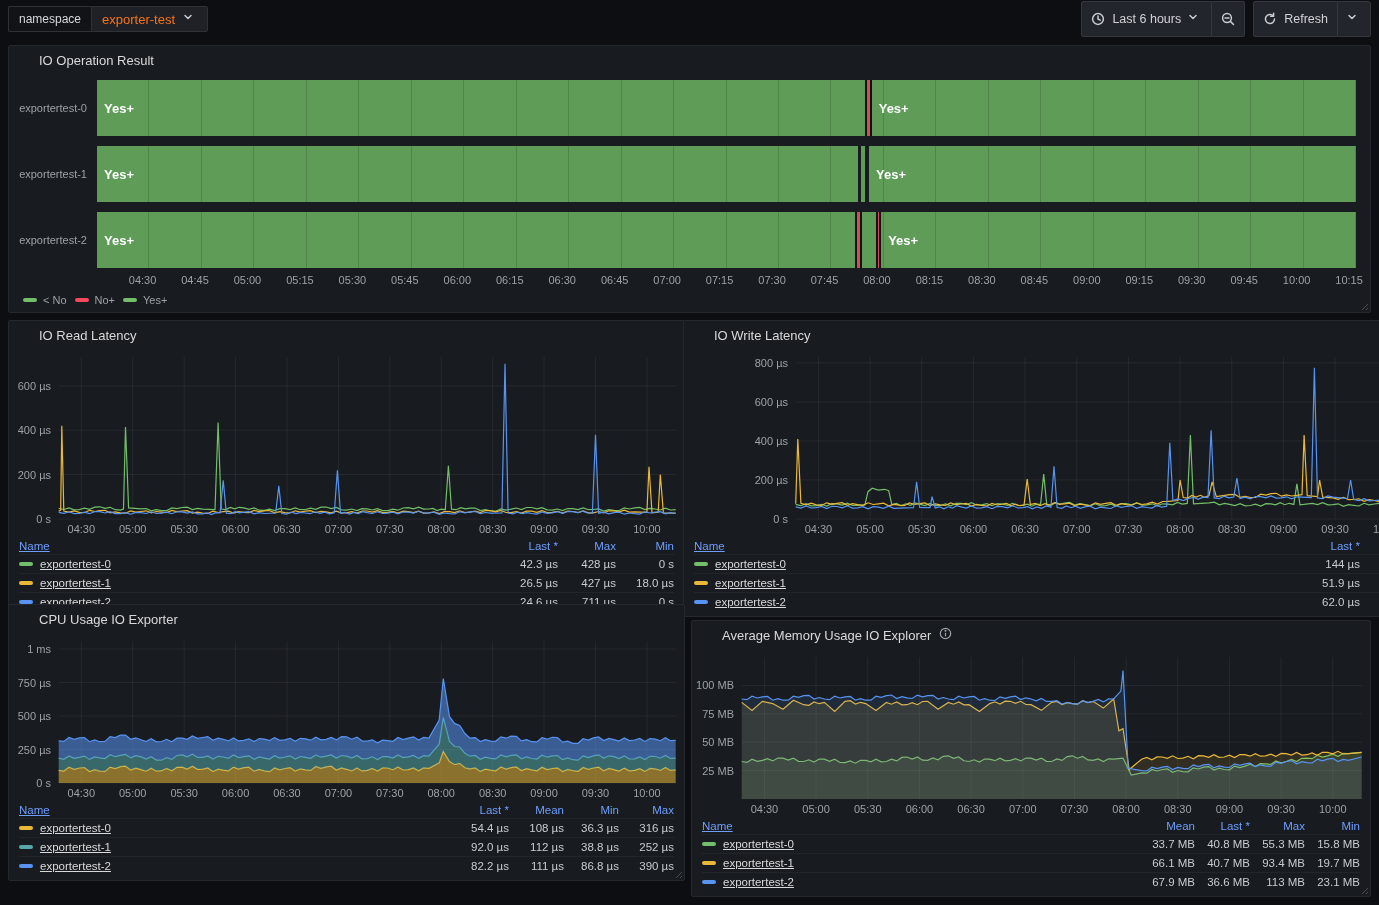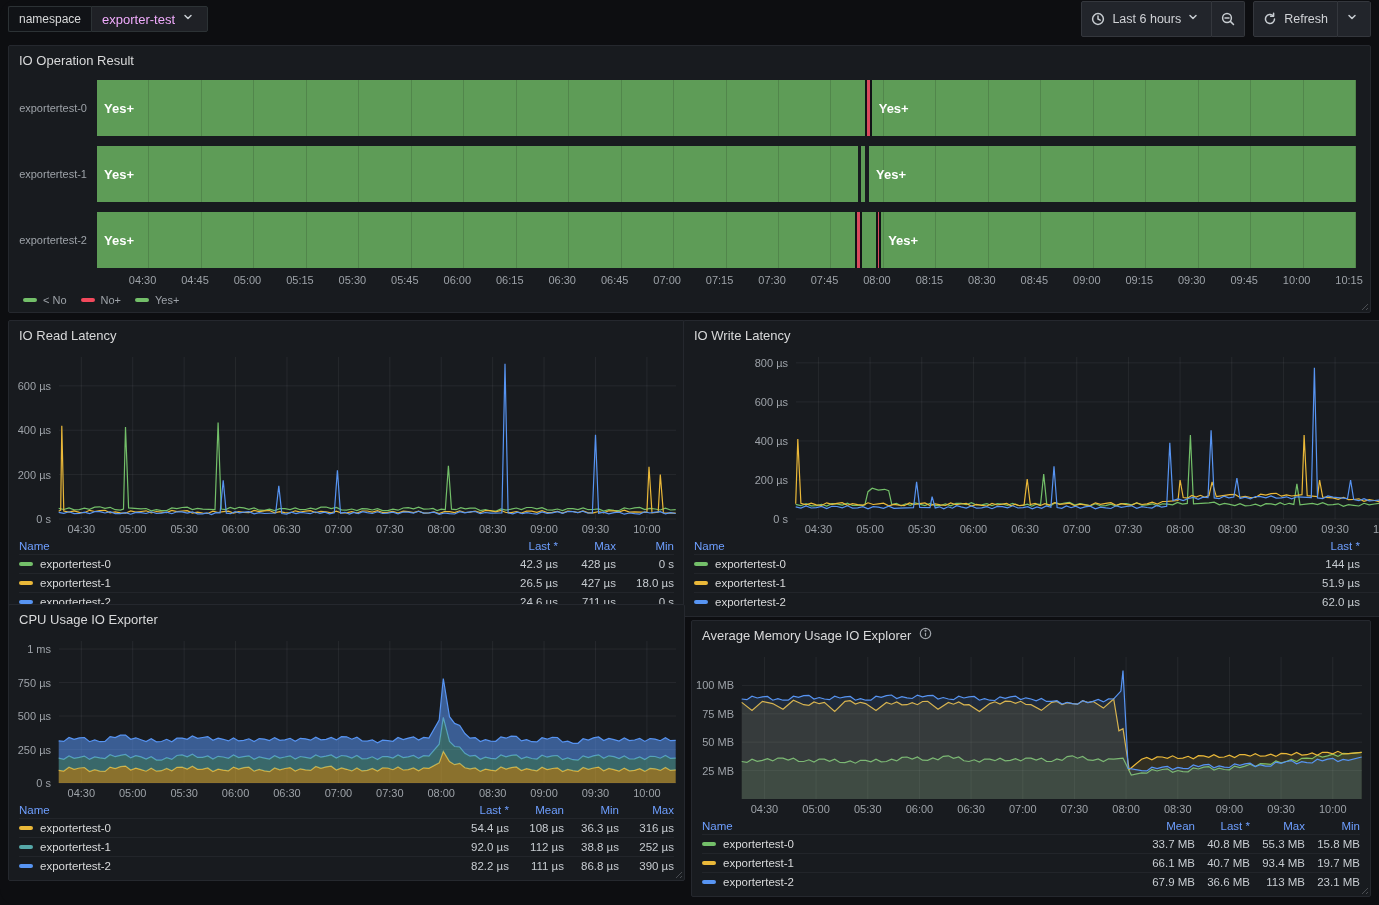--- a/index.html
+++ b/index.html
@@ -5,71 +5,71 @@
   * { margin:0; padding:0; box-sizing:border-box; }
   html,body { background:#0d0e11; }
   body { font-family:"Liberation Sans", sans-serif; color:#d8d9da; }
   .page { position:relative; width:1379px; height:905px; background:#0d0e11; overflow:hidden;border-radius:16px; }
 
   
   .topbar { position:absolute; left:8px; top:6px; right:8px; height:26px; display:flex; align-items:center; }
   .var-group { display:flex; align-items:stretch; height:26px; }
   .var-label { display:flex; align-items:center; padding:0 10px; font-size:12px; color:#d8d9da;
     background:#111317; border:1px solid #2c3235; border-right:none; border-radius:2px 0 0 2px; }
-  .var-value { display:flex; align-items:center; gap:8px; padding:8px 10px; font-size:13px; color:#f0abfc;
+  .var-value { display:flex; align-items:center; gap:8px; padding:8px 10px; font-size:13px; color:#f97316;
     background:#1f2126; border:1px solid #2c3235; border-radius:0 2px 2px 0; cursor:pointer; }
   .tb-right { margin-left:auto; display:flex; gap:8px; }
   .btn-group { display:flex; }
   .tb-btn { display:flex; align-items:center; gap:7px; height:36px; padding:0 9px; font-size:12.5px; font-weight:500;
     color:#d0d2d6; background:#22252b; border:1px solid #34373d; cursor:pointer; }
   .btn-group .tb-btn + .tb-btn { border-left:none; }
   .btn-group .tb-btn:first-child { border-radius:2px 0 0 2px; }
   .btn-group .tb-btn:last-child { border-radius:0 2px 2px 0; }
   .icon { display:inline-flex; width:14px; height:14px; }
   .icon svg { width:100%; height:100%; stroke:#c7ccd1; fill:none; stroke-width:1.5; stroke-linecap:round; stroke-linejoin:round; }
   .chev svg { width:10px; height:10px; }
 
   
   .panel { position:absolute; background:#181b1f; border:1px solid #25282e; border-radius:2px; display:flex; flex-direction:column; }
-  .panel-header { height:28px; display:flex; align-items:center; gap:8px; padding:0 10px; flex:none; }
+  .panel-header { height:28px; display:flex; align-items:center; gap:8px; padding:0 10px; flex:none;margin-left:20px; }
   .panel-title { font-size:13px; font-weight:500; color:#d8d9da; cursor:pointer; white-space:nowrap; }
   .info-ic svg { width:13px; height:13px; stroke:#9da2a8; fill:none; stroke-width:1.3; }
   .resize { position:absolute; right:2px; bottom:2px; width:9px; height:9px;
     background:repeating-linear-gradient(135deg, transparent 0 2px, #4a4d52 2px 3px);
     clip-path:polygon(100% 0, 100% 100%, 0 100%); cursor:nwse-resize; }
 
   
   .tl-rows { flex:1; display:flex; flex-direction:column; gap:10px; padding:6px 14px 2px 0; }
   .tl-row { flex:1; display:flex; }
   .tl-label { width:88px; flex:none; display:flex; align-items:center; justify-content:flex-end; padding-right:10px;
     font-size:11px; color:#9da2a8; }
   .tl-track { position:relative; flex:1; }
   .tl-track::after { content:""; position:absolute; inset:0; pointer-events:none;
     background:repeating-linear-gradient(90deg, transparent 0 calc(4.1667% - 1px), rgba(0,0,0,0.14) calc(4.1667% - 1px) 4.1667%); }
   .tl-seg { position:absolute; top:0; bottom:0; }
   .tl-seg.no { border-left:2px solid #111316; border-right:2px solid #111316; }
   .tl-seg-label { position:absolute; left:7px; top:50%; transform:translateY(-50%);
     font-size:13px; font-weight:700; color:#ffffff; }
   .tl-axis { position:relative; height:16px; margin:4px 14px 0 88px; flex:none; }
   .tl-axis span { position:absolute; transform:translateX(-50%); font-size:11px; color:#9da2a8; white-space:nowrap; }
-  .tl-legend { display:flex; gap:14px; padding:4px 0 6px 14px; flex:none; }
+  .tl-legend { display:flex; gap:8px; padding:4px 0 6px 14px; flex:none; }
   .tl-legend .lg-item { display:flex; align-items:center; gap:6px; font-size:11px; color:#9da2a8; cursor:pointer; }
   .sw { display:inline-block; width:14px; height:4px; border-radius:2px; flex:none; }
 
   
   .chart-panel .chart { flex:1; width:100%; display:block; cursor:crosshair; }
   .chart .grid { stroke:rgba(204,204,220,0.08); stroke-width:1; }
   .chart text.ax { font-family:"Liberation Sans",sans-serif; font-size:11px; fill:#9da2a8; }
 
   
   .lg-table { flex:none; padding:0 10px 5px 10px; font-size:11.5px; }
   .lg-row { display:flex; align-items:center; height:19px; border-top:1px solid rgba(204,204,220,0.06); }
   .lg-row.lg-head { height:17px; border-top:none; }
   .lg-head span { color:#6e9fff; font-weight:500; cursor:pointer; }
-  .lg-name { flex:1; display:flex; align-items:center; gap:7px; color:#d8d9da; cursor:pointer; white-space:nowrap; }
+  .lg-name { flex:1; display:flex; align-items:center; gap:7px; color:#d8d9da; cursor:pointer; white-space:nowrap;text-decoration:underline; }
   .lg-val { width:58px; text-align:right; color:#c7ccd1; white-space:nowrap; }
   .cols4 .lg-val { width:55px; }
 </style>
 </head>
 <body>
 
 <div class="page">
 
   <div class="topbar">
     <div class="var-group">

